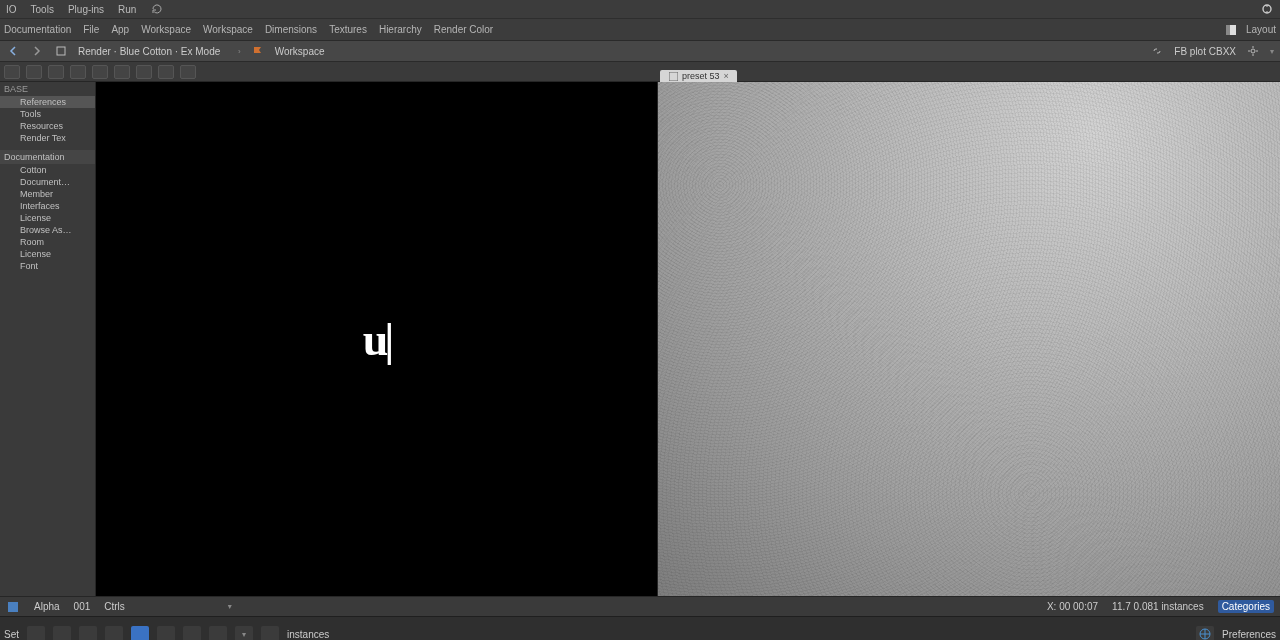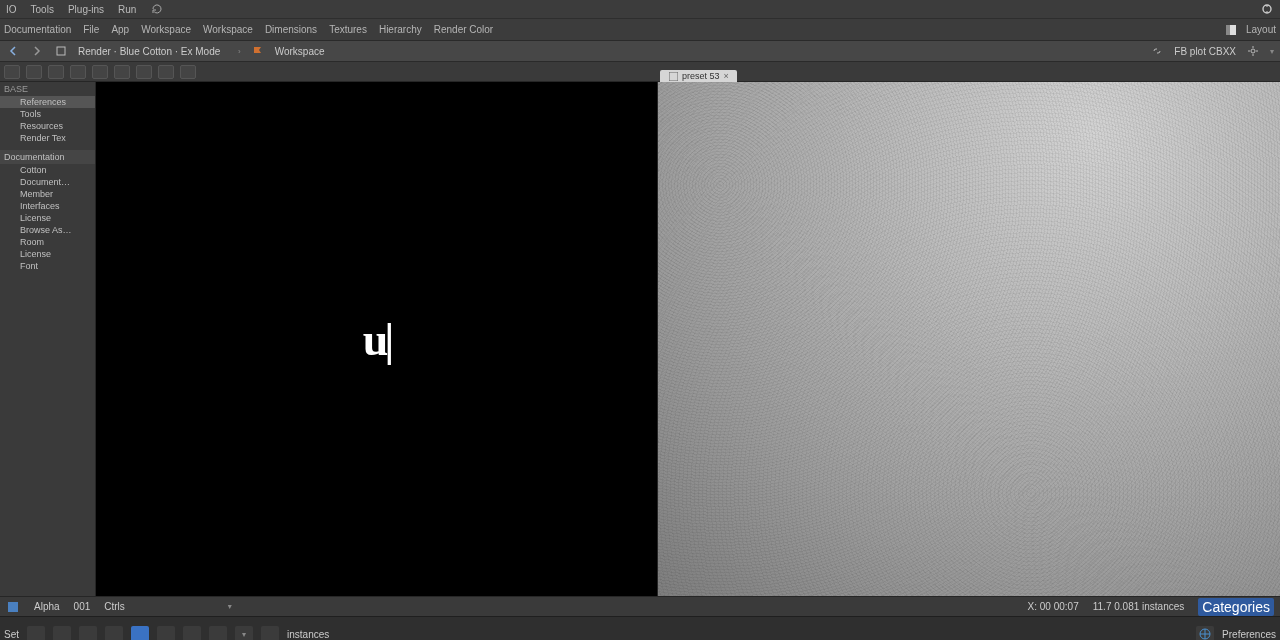--- a/index.html
+++ b/index.html
@@ -29,21 +29,21 @@
   filter: contrast(1.05);
 }
 .texture::after { content: ""; position: absolute; inset: 0; background-image:
   repeating-radial-gradient(circle at 10% 20%, rgba(0,0,0,.05) 0 1px, transparent 1px 3px),
   repeating-radial-gradient(circle at 60% 80%, rgba(0,0,0,.04) 0 1px, transparent 1px 4px),
   repeating-linear-gradient(33deg, rgba(0,0,0,.03) 0 1px, transparent 1px 3px);
   mix-blend-mode: multiply;
 }
 .statusbar { height: 20px; background: #3a3a3a; border-top: 1px solid #262626; padding: 0 6px; gap: 14px; font-size: 10px; }
 .statusbar .spacer { flex: 1; }
-.sb-chip { background: #2f5a9e; color: #fff; padding: 1px 4px; border-radius: 2px; font-size: 14px; }
+.sb-chip { background: #2f5a9e; color: #fff; padding: 1px 4px; border-radius: 2px; font-size: 10px; }
 .bottombar { height: 24px; background: #2f2f2f; border-top: 1px solid #1f1f1f; padding: 17px 4px; gap: 8px; font-size: 10px; }
 .bottombar .iconbtn { width: 18px; height: 16px; background: #3b3b3b; border-radius: 2px; }
 .bottombar .iconbtn.active { background: #3a72c4; }
 .bottombar .spacer { flex: 1; }
 .caret { font-size: 8px; color: #888; }
 svg { display: block; }
 </style>
 </head>
 <body>
 

